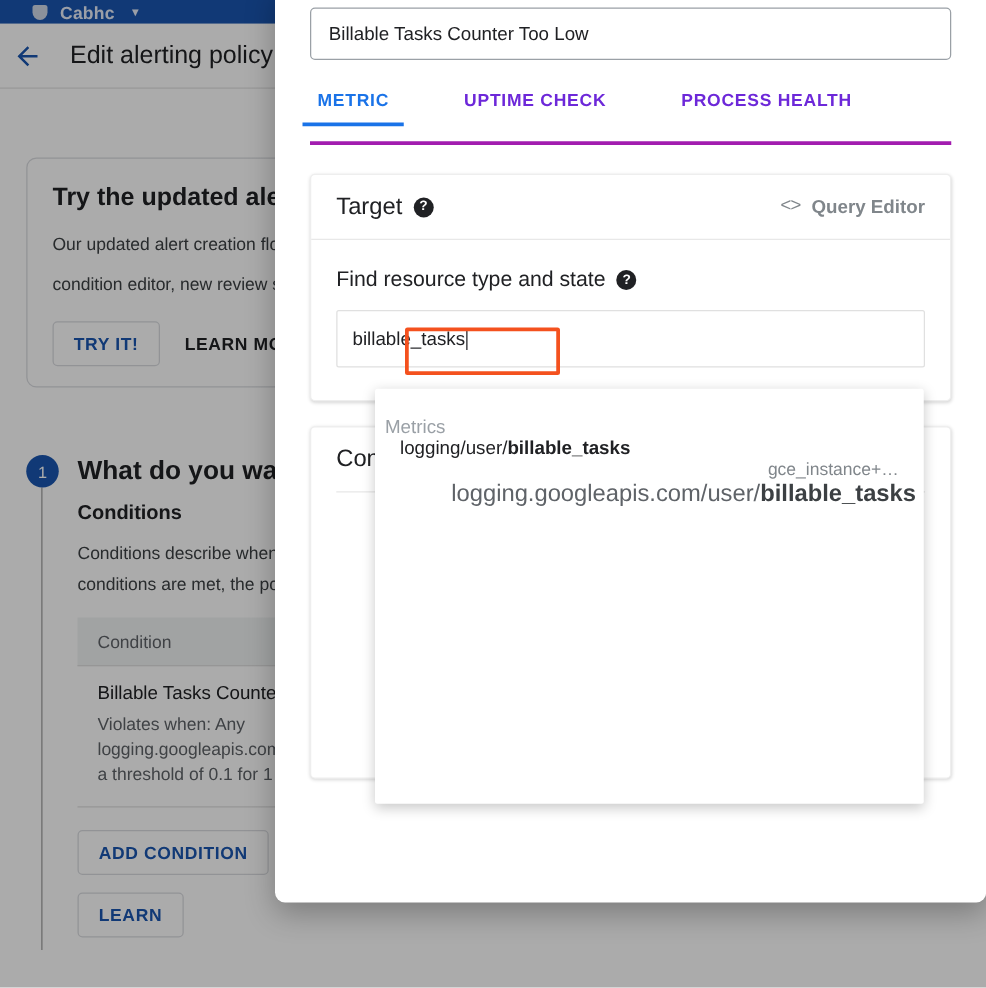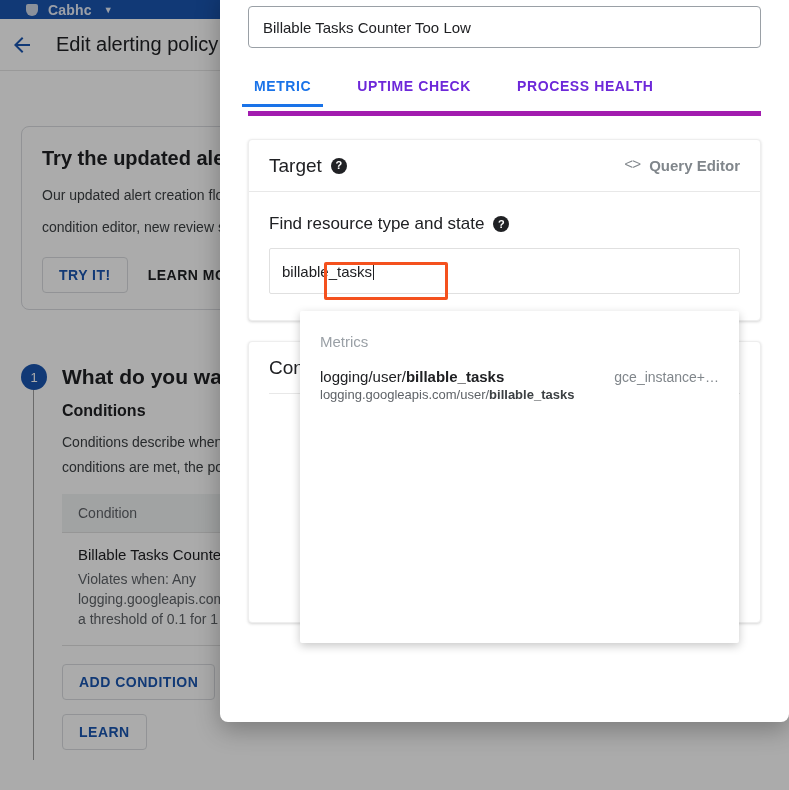--- a/index.html
+++ b/index.html
@@ -226,24 +226,24 @@
     background: #fff;
   }
   .name-field-text {
     font-size: 15px;
     color: #202124;
   }
 
   .tabs {
     margin-top: 24px;
     display: flex;
-    align-items: center;
-    border-bottom: 5px solid #a21caf;
+    align-items: flex-start;
+    border-bottom: 3px solid #a21caf;
     height: 44px;
-    gap: 34px;
+    gap: 48px;
   }
   .tab {
     font-size: 14px;
     font-weight: bold;
     letter-spacing: .6px;
     color: #6d28d9;
     padding: 0 6px 12px 6px;
     position: relative;
     white-space: nowrap;
   }
@@ -383,50 +383,51 @@
     background: #ffffff;
     border-radius: 2px;
     box-shadow: 0 3px 10px rgba(0,0,0,0.22);
     z-index: 5;
     overflow: hidden;
     padding-top: 22px;
   }
   .dd-section-label {
     font-size: 15px;
     color: #9aa0a6;
-    padding: 0 20px;
-    margin-bottom: 18px;
+    padding: 0 8px;
     white-space: nowrap;
   }
   .dd-item {
     padding: 0 20px;
     cursor: pointer;
   }
   .dd-item-top {
     display: flex;
     align-items: baseline;
+    flex-direction: column;
   }
   .dd-item-name {
     font-size: 15px;
     color: #202124;
     white-space: nowrap;
   }
   .dd-item-name b { font-weight: bold; }
   .dd-item-res {
     margin-left: auto;
     font-size: 14px;
     color: #80868b;
     white-space: nowrap;
     padding-left: 14px;
   }
   .dd-item-sub {
-    font-size: 13px;
+    font-size: 19px;
     color: #5f6368;
     margin-top: 2px;
     white-space: nowrap;
+    margin-left: 41px;
   }
   .dd-item-sub b { color: #3c4043; font-weight: bold; }
 </style>
 </head>
 <body>
 
 <div id="bg-page">
 
   <div class="bg-appbar">
     <div class="bg-appbar-logo"></div>

